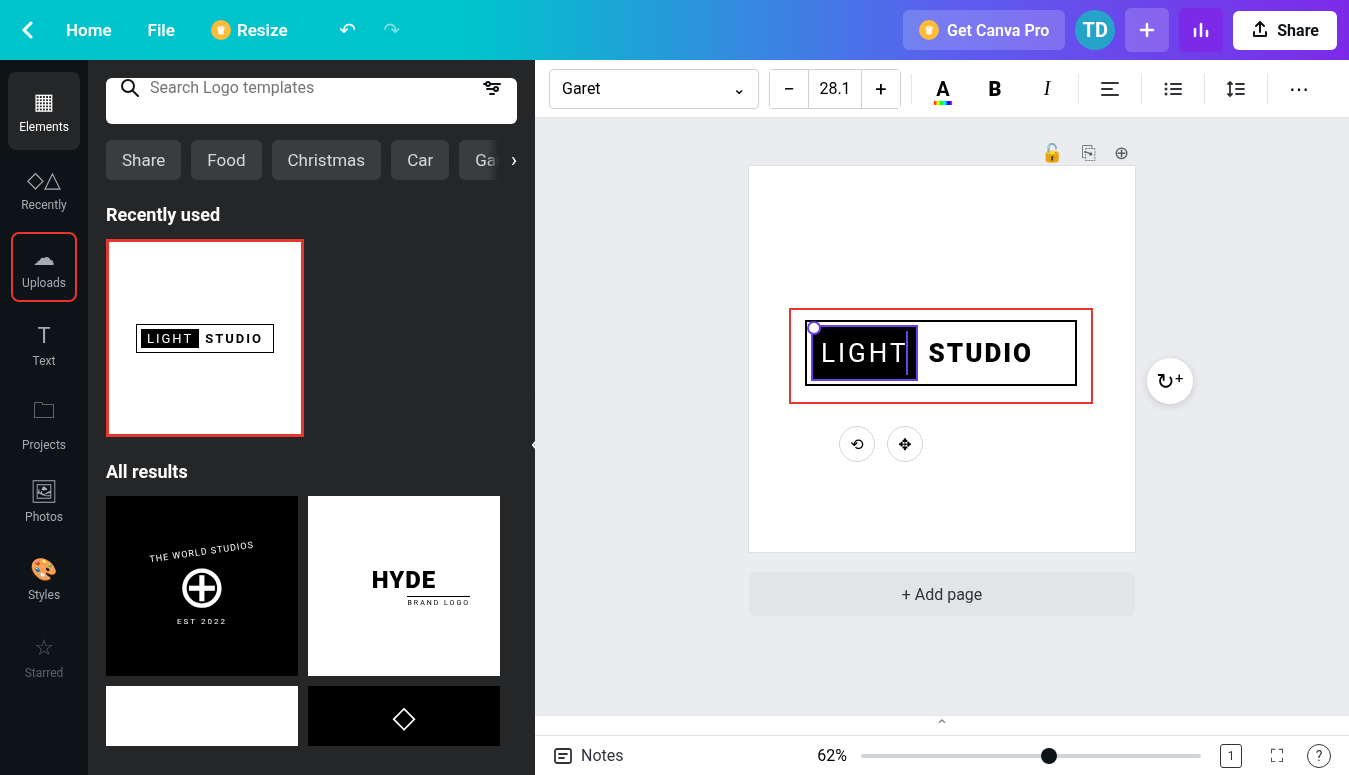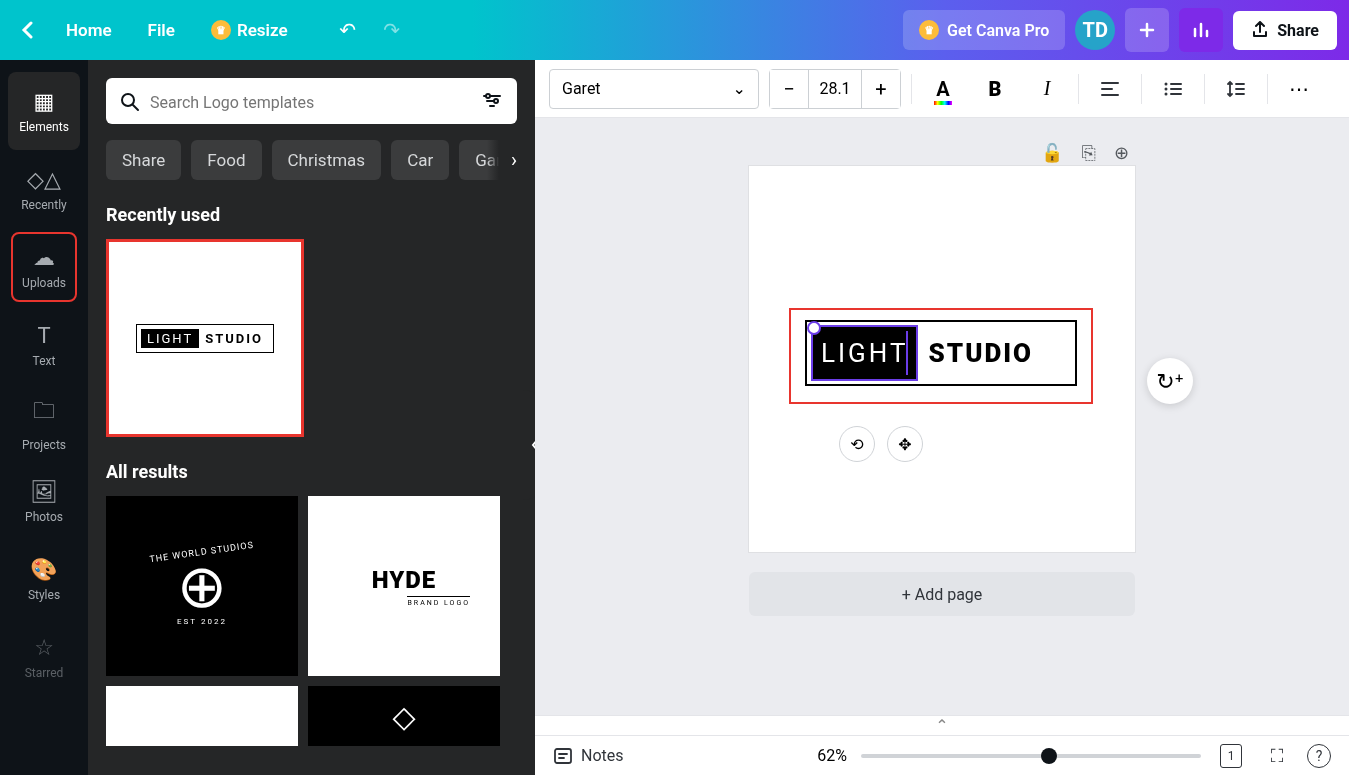--- a/index.html
+++ b/index.html
@@ -19,21 +19,21 @@
 .icon-btn-top.purple{background:#7d2ae8}
 .share-btn{background:#fff;color:#0e1318;padding:10px 18px;border-radius:6px;display:flex;align-items:center;gap:8px;font-weight:700;cursor:pointer}
 .main{display:flex;height:715px}
 .rail{width:88px;background:#0e1318;display:flex;flex-direction:column;align-items:center;padding-top:12px}
 .rail-item{width:72px;height:78px;display:flex;flex-direction:column;align-items:center;justify-content:center;gap:6px;color:#a6abb0;font-size:12px;cursor:pointer;border-radius:8px}
 .rail-item.active{background:#252627;color:#fff}
 .rail-item.highlight{border:2px solid #e8352e;width:66px;height:70px;margin:4px 0}
 .rail-icon{font-size:22px}
 .panel{width:447px;background:#252627;padding:18px;position:relative;overflow:hidden}
 .search-row{display:flex;gap:8px}
-.search-box{flex:1;background:#fff;border-radius:6px;height:46px;display:flex;align-items:flex-end;padding:12px 14px;gap:10px}
+.search-box{flex:1;background:#fff;border-radius:6px;height:46px;display:flex;align-items:flex-start;padding:0 14px;gap:10px}
 .search-box input{border:none;outline:none;font-size:16px;flex:1;background:transparent}
 .filter-ic{font-size:20px;cursor:pointer;color:#0e1318}
 .chips{display:flex;gap:10px;margin-top:16px;overflow:hidden;position:relative}
 .chip{background:#3b3c3d;color:#d6d8da;padding:10px 16px;border-radius:6px;font-size:17px;cursor:pointer;white-space:nowrap}
 .chip-more{position:absolute;right:0;top:0;bottom:0;width:30px;background:linear-gradient(90deg,transparent,#252627 40%);display:flex;align-items:center;justify-content:flex-end;color:#fff;font-size:20px;cursor:pointer}
 .sec-title{color:#fff;font-weight:700;font-size:18px;margin-top:24px}
 .recent-thumb{width:198px;height:198px;background:#fff;border:3px solid #e8352e;margin-top:14px;display:flex;align-items:center;justify-content:center;cursor:pointer}
 .mini-logo{border:1px solid #000;padding:4px;display:flex;font-size:13px}
 .mini-logo .l{background:#000;color:#fff;padding:2px 6px;letter-spacing:2px}
 .mini-logo .r{color:#000;padding:2px 6px;font-weight:700;letter-spacing:2px}

